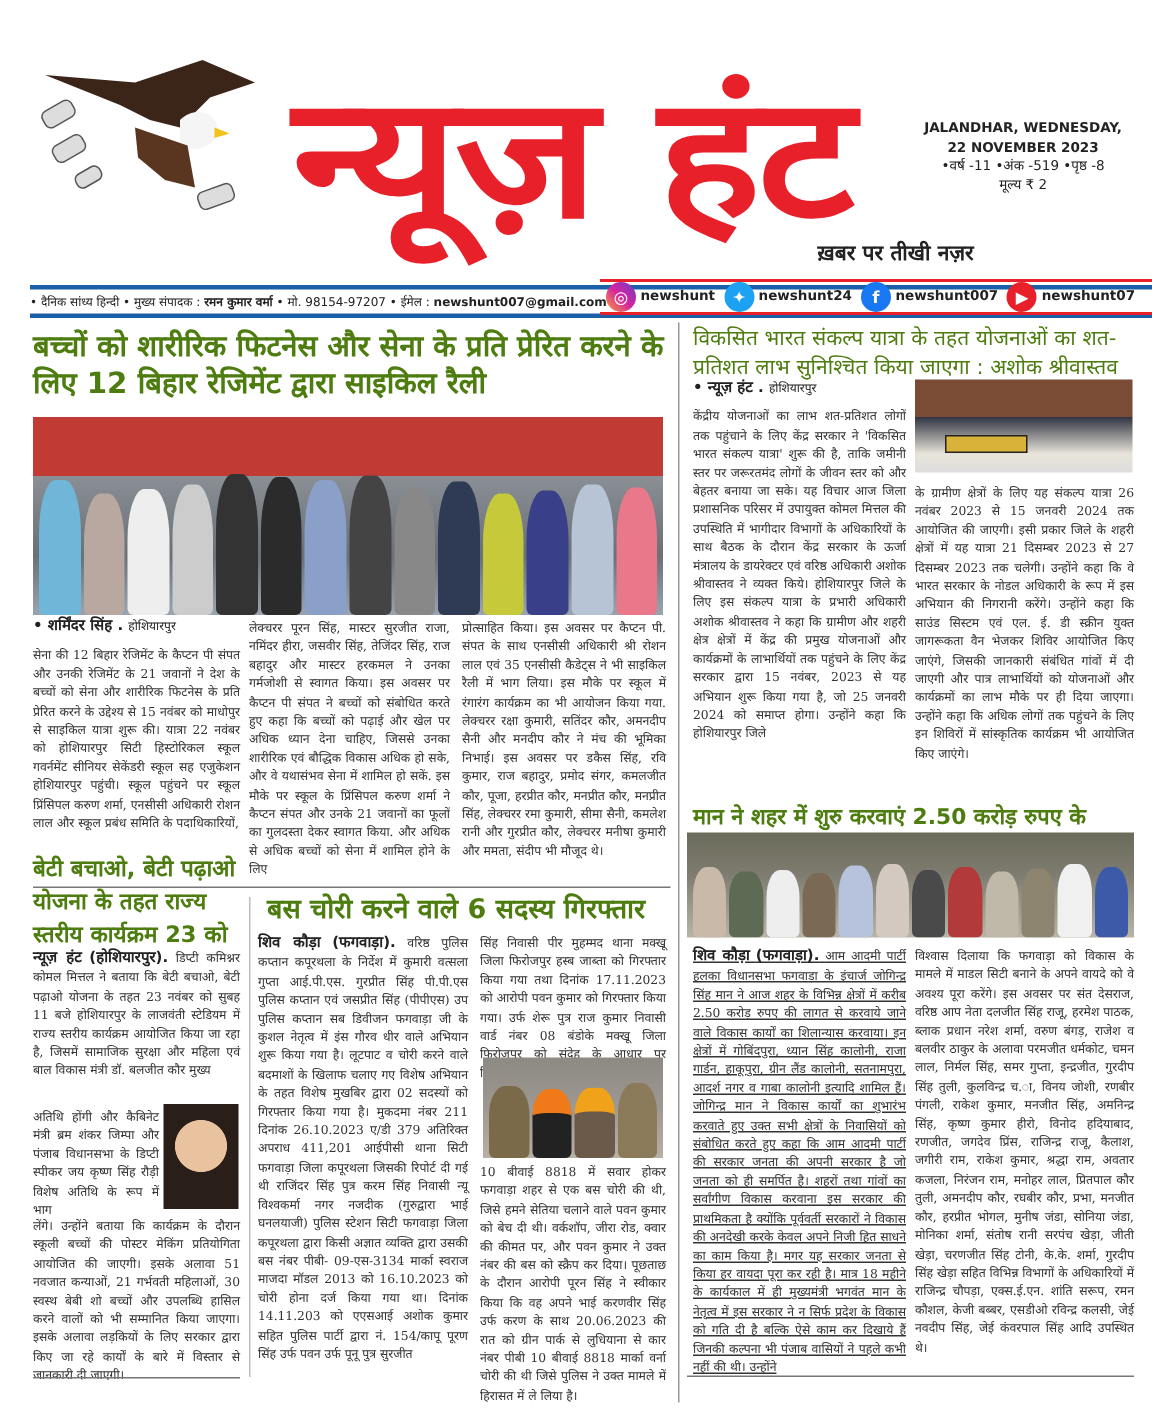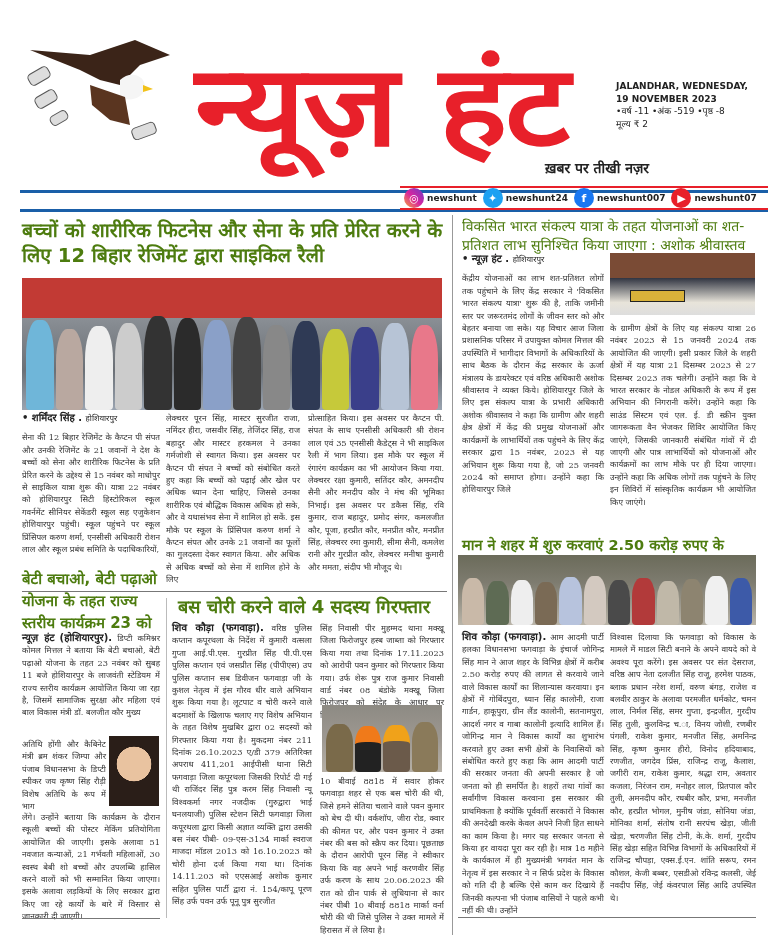--- a/index.html
+++ b/index.html
@@ -2,21 +2,21 @@
 <html><head>
 <meta charset="utf-8">
 <style>
 *{box-sizing:border-box;margin:0;padding:0}
 body{width:768px;height:940px;background:#fff;font-family:"DejaVu Serif",serif;color:#222;overflow:hidden;position:relative}
 .masthead{position:absolute;left:0;top:0;width:768px;height:190px}
 .eagle{position:absolute;left:20px;top:25px;width:150px;height:115px}
 .daily{position:absolute;left:200px;top:33px;font-family:"DejaVu Sans",sans-serif;font-weight:bold;font-size:25px;color:#222}
 .brand{position:absolute;left:195px;top:30px;font-family:"DejaVu Sans",sans-serif;font-weight:bold;font-size:112px;color:#e8202a;letter-spacing:-2px;line-height:1;transform:scaleX(1.15);transform-origin:left}
 .tagline{position:absolute;left:545px;top:158px;font-family:"DejaVu Sans",sans-serif;font-size:14px;font-weight:bold;color:#222}
-.dateblock{position:absolute;right:20px;top:80px;text-align:left;font-family:"DejaVu Sans",sans-serif;font-size:9px;line-height:12.5px}
+.dateblock{position:absolute;right:20px;top:80px;text-align:center;font-family:"DejaVu Sans",sans-serif;font-size:9px;line-height:12.5px}
 .dateblock .b{font-weight:bold}
 .infobar{position:absolute;left:20px;top:190px;width:748px;height:22px}
 .infobar .lineA{position:absolute;left:0;right:0;top:0;height:3px;background:#1a5fa8}
 .infobar .lineB{position:absolute;left:0;right:0;bottom:0;height:3px;background:#1a5fa8}
 .infotext{position:absolute;left:0;top:5px;font-family:"DejaVu Sans",sans-serif;font-size:8px;white-space:nowrap}
 .infotext b{font-weight:bold}
 .social{position:absolute;left:400px;top:186px;width:368px;height:24px;display:flex;align-items:center;gap:6px;border-top:2px solid #e8202a;border-bottom:2px solid #e8202a;padding-left:4px}
 .soc{display:flex;align-items:center;gap:3px;font-family:"DejaVu Sans",sans-serif;font-size:9px;font-weight:bold}
 .soc .ic{width:20px;height:20px;border-radius:50%;display:flex;align-items:center;justify-content:center;color:#fff;font-size:11px;font-weight:bold}
 .ig{background:linear-gradient(45deg,#f9a33a,#d6249f,#6a3cc7)}
@@ -57,28 +57,31 @@
       <rect x="8" y="45" width="22" height="12" rx="4" transform="rotate(-30 19 51)"></rect>
       <rect x="15" y="68" width="22" height="12" rx="4" transform="rotate(-30 26 74)"></rect>
       <rect x="30" y="88" width="18" height="10" rx="4" transform="rotate(-30 39 93)"></rect>
       <rect x="112" y="100" width="24" height="12" rx="4" transform="rotate(-20 124 106)"></rect>
     </g>
   </svg>
   <div class="brand" style="top:50px;">न्यूज़ हंट</div>
   <div class="tagline">ख़बर पर तीखी नज़र</div>
   <div class="dateblock">
     <div class="b">JALANDHAR, WEDNESDAY,</div>
-    <div class="b">19 NOVEMBER 2023</div>
+    <div class="b">22 NOVEMBER 2023</div>
     <div>•वर्ष -11  •अंक -519  •पृष्ठ -8</div>
     <div>मूल्य ₹ 2</div>
   </div>
 </header>
 
 <div class="infobar">
   <div class="lineA"></div>
+  <div class="infotext">
+    <span>• दैनिक सांध्य हिन्दी • मुख्य संपादक : </span><b>रमन कुमार वर्मा</b><span> • मो. 98154-97207 • </span><span>ईमेल : </span><b>newshunt007@gmail.com</b>
+  </div>
   <div class="lineB"></div>
 </div>
 <div class="social">
   <div class="soc">
       <span class="ic ig">◎</span>
       <span>newshunt</span>
     </div>
   <div class="soc">
       <span class="ic tw">✦</span>
       <span>newshunt24</span>
@@ -142,40 +145,40 @@
       <div class="person" style="height:76%;background:#b7c3dd"></div>
       <div class="person" style="height:78%;background:#d3c9c0"></div>
       <div class="person" style="height:72%;background:#4a4a4a"></div>
       <div class="person" style="height:74%;background:#b23a3a"></div>
       <div class="person" style="height:70%;background:#c0b8a8"></div>
       <div class="person" style="height:73%;background:#8d8470"></div>
       <div class="person" style="height:78%;background:#f0f0f0"></div>
       <div class="person" style="height:74%;background:#3d5aa8"></div>
   </div>
 </div>
-<div class="col" style="left:462px;top:631px;width:142px;">
+<div class="col" style="left:462px;top:631px;width:142px;text-decoration:underline;">
   <span class="byline">शिव कौड़ा</span> <span class="byline">(फगवाड़ा).</span>
   <span>आम आदमी पार्टी हलका विधानसभा फगवाड़ा के इंचार्ज जोगिन्द्र सिंह मान ने आज शहर के विभिन्न क्षेत्रों में करीब 2.50 करोड़ रुपए की लागत से करवाये जाने वाले विकास कार्यों का शिलान्यास करवाया। इन क्षेत्रों में गोबिंदपुरा, ध्यान सिंह कालोनी, राजा गार्डन, हाकूपुरा, ग्रीन लैंड कालोनी, सतनामपुरा, आदर्श नगर व गाबा कालोनी इत्यादि शामिल हैं। जोगिन्द्र मान ने विकास कार्यों का शुभारंभ करवाते हुए उक्त सभी क्षेत्रों के निवासियों को संबोधित करते हुए कहा कि आम आदमी पार्टी की सरकार जनता की अपनी सरकार है जो जनता को ही समर्पित है। शहरों तथा गांवों का सर्वांगीण विकास करवाना इस सरकार की प्राथमिकता है क्योंकि पूर्ववर्ती सरकारों ने विकास की अनदेखी करके केवल अपने निजी हित साधने का काम किया है। मगर यह सरकार जनता से किया हर वायदा पूरा कर रही है। मात्र 18 महीने के कार्यकाल में ही मुख्यमंत्री भगवंत मान के नेतृत्व में इस सरकार ने न सिर्फ प्रदेश के विकास को गति दी है बल्कि ऐसे काम कर दिखाये हैं जिनकी कल्पना भी पंजाब वासियों ने पहले कभी नहीं की थी। उन्होंने</span>
 </div>
 <div class="col" style="left:610px;top:631px;width:146px;">विश्वास दिलाया कि फगवाड़ा को विकास के मामले में माडल सिटी बनाने के अपने वायदे को वे अवश्य पूरा करेंगे। इस अवसर पर संत देसराज, वरिष्ठ आप नेता दलजीत सिंह राजू, हरमेश पाठक, ब्लाक प्रधान नरेश शर्मा, वरुण बंगड़, राजेश व बलवीर ठाकुर के अलावा परमजीत धर्मकोट, चमन लाल, निर्मल सिंह, समर गुप्ता, इन्द्रजीत, गुरदीप सिंह तुली, कुलविन्द्र च.ा, विनय जोशी, रणबीर पंगली, राकेश कुमार, मनजीत सिंह, अमनिन्द्र सिंह, कृष्ण कुमार हीरो, विनोद हदियाबाद, रणजीत, जगदेव प्रिंस, राजिन्द्र राजू, कैलाश, जगीरी राम, राकेश कुमार, श्रद्धा राम, अवतार कजला, निरंजन राम, मनोहर लाल, प्रितपाल कौर तुली, अमनदीप कौर, रघबीर कौर, प्रभा, मनजीत कौर, हरप्रीत भोगल, मुनीष जंडा, सोनिया जंडा, मोनिका शर्मा, संतोष रानी सरपंच खेड़ा, जीती खेड़ा, चरणजीत सिंह टोनी, के.के. शर्मा, गुरदीप सिंह खेड़ा सहित विभिन्न विभागों के अधिकारियों में राजिन्द्र चौपड़ा, एक्स.ई.एन. शांति सरूप, रमन कौशल, केजी बब्बर, एसडीओ रविन्द्र कलसी, जेई नवदीप सिंह, जेई कंवरपाल सिंह आदि उपस्थित थे।</div>
 <div class="hr" style="left:458px;top:917px;width:298px;height:1px"></div>
 
 <h2 class="art4-title">बेटी बचाओ, बेटी पढ़ाओ योजना के तहत राज्य स्तरीय कार्यक्रम 23 को</h2>
 <div class="col" style="left:22px;top:632px;width:138px;">
   <span class="byline">न्यूज़ हंट</span> <span class="byline">(होशियारपुर).</span>
   <span>डिप्टी कमिश्नर कोमल मित्तल ने बताया कि बेटी बचाओ, बेटी पढ़ाओ योजना के तहत 23 नवंबर को सुबह 11 बजे होशियारपुर के लाजवंती स्टेडियम में राज्य स्तरीय कार्यक्रम आयोजित किया जा रहा है, जिसमें सामाजिक सुरक्षा और महिला एवं बाल विकास मंत्री डॉ. बलजीत कौर मुख्य</span>
 </div>
 <div class="col" style="left:22px;top:738px;width:84px;">अतिथि होंगी और कैबिनेट मंत्री ब्रम शंकर जिम्पा और पंजाब विधानसभा के डिप्टी स्पीकर जय कृष्ण सिंह रौड़ी विशेष अतिथि के रूप में भाग</div>
 <div class="photo photo4"></div>
 <div class="col" style="left:22px;top:811px;width:138px;">लेंगे। उन्होंने बताया कि कार्यक्रम के दौरान स्कूली बच्चों की पोस्टर मेकिंग प्रतियोगिता आयोजित की जाएगी। इसके अलावा 51 नवजात कन्याओं, 21 गर्भवती महिलाओं, 30 स्वस्थ बेबी शो बच्चों और उपलब्धि हासिल करने वालों को भी सम्मानित किया जाएगा। इसके अलावा लड़कियों के लिए सरकार द्वारा किए जा रहे कार्यों के बारे में विस्तार से जानकारी दी जाएगी।</div>
 <div class="hr" style="left:22px;top:918px;width:138px;height:1px"></div>
 
 <div class="vr" style="left:166px;top:598px;height:320px;background:#bbb"></div>
 
-<h2 class="art5-title">बस चोरी करने वाले 4 सदस्य गिरफ्तार</h2>
+<h2 class="art5-title">बस चोरी करने वाले 6 सदस्य गिरफ्तार</h2>
 <div class="col" style="left:172px;top:622px;width:140px;">
   <span class="byline">शिव कौड़ा</span> <span class="byline">(फगवाड़ा).</span>
   <span>वरिष्ठ पुलिस कप्तान कपूरथला के निर्देश में कुमारी वत्सला गुप्ता आई.पी.एस. गुरप्रीत सिंह पी.पी.एस पुलिस कप्तान एवं जसप्रीत सिंह (पीपीएस) उप पुलिस कप्तान सब डिवीजन फगवाड़ा जी के कुशल नेतृत्व में इंस गौरव धीर वाले अभियान शुरू किया गया है। लूटपाट व चोरी करने वाले बदमाशों के खिलाफ चलाए गए विशेष अभियान के तहत विशेष मुखबिर द्वारा 02 सदस्यों को गिरफ्तार किया गया है। मुकदमा नंबर 211 दिनांक 26.10.2023 ए/डी 379 अतिरिक्त अपराध 411,201 आईपीसी थाना सिटी फगवाड़ा जिला कपूरथला जिसकी रिपोर्ट दी गई थी राजिंदर सिंह पुत्र करम सिंह निवासी न्यू विश्वकर्मा नगर नजदीक (गुरुद्वारा भाई घनलयाजी) पुलिस स्टेशन सिटी फगवाड़ा जिला कपूरथला द्वारा किसी अज्ञात व्यक्ति द्वारा उसकी बस नंबर पीबी- 09-एस-3134 मार्का स्वराज माजदा मॉडल 2013 को 16.10.2023 को चोरी होना दर्ज किया गया था। दिनांक 14.11.203 को एएसआई अशोक कुमार सहित पुलिस पार्टी द्वारा नं. 154/कापू पूरण सिंह उर्फ पवन उर्फ पूनू पुत्र सुरजीत</span>
 </div>
 <div class="col" style="left:320px;top:622px;width:124px;">सिंह निवासी पीर मुहम्मद थाना मक्खू जिला फिरोजपुर हस्ब जाब्ता को गिरफ्तार किया गया तथा दिनांक 17.11.2023 को आरोपी पवन कुमार को गिरफ्तार किया गया। उर्फ शेरू पुत्र राज कुमार निवासी वार्ड नंबर 08 बंडोके मक्खू जिला फिरोजपुर को संदेह के आधार पर गिरफ्तार किया गया। हमने पीबी</div>
 <div class="photo photo5">
   <div class="people">
     <div class="person" style="height:85%;background:#7a6a4a"></div>
       <div class="person" style="height:80%;background:#222;border-top:16px solid #f07a1a"></div>
       <div class="person" style="height:82%;background:#6b5a4a;border-top:16px solid #f0a21a"></div>

